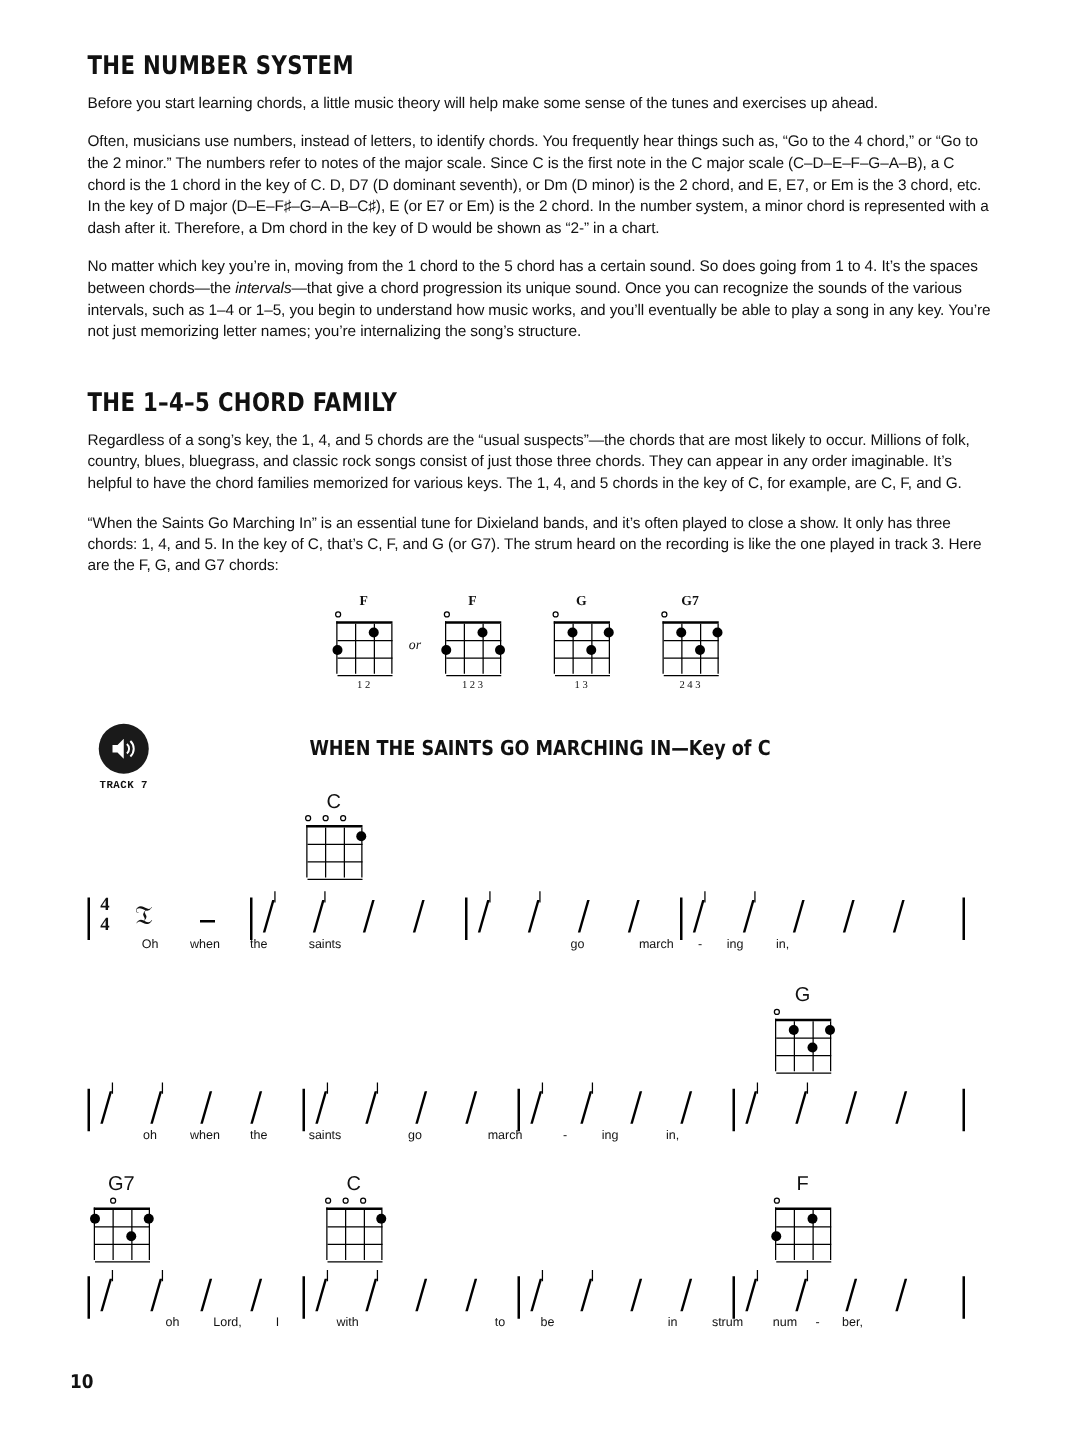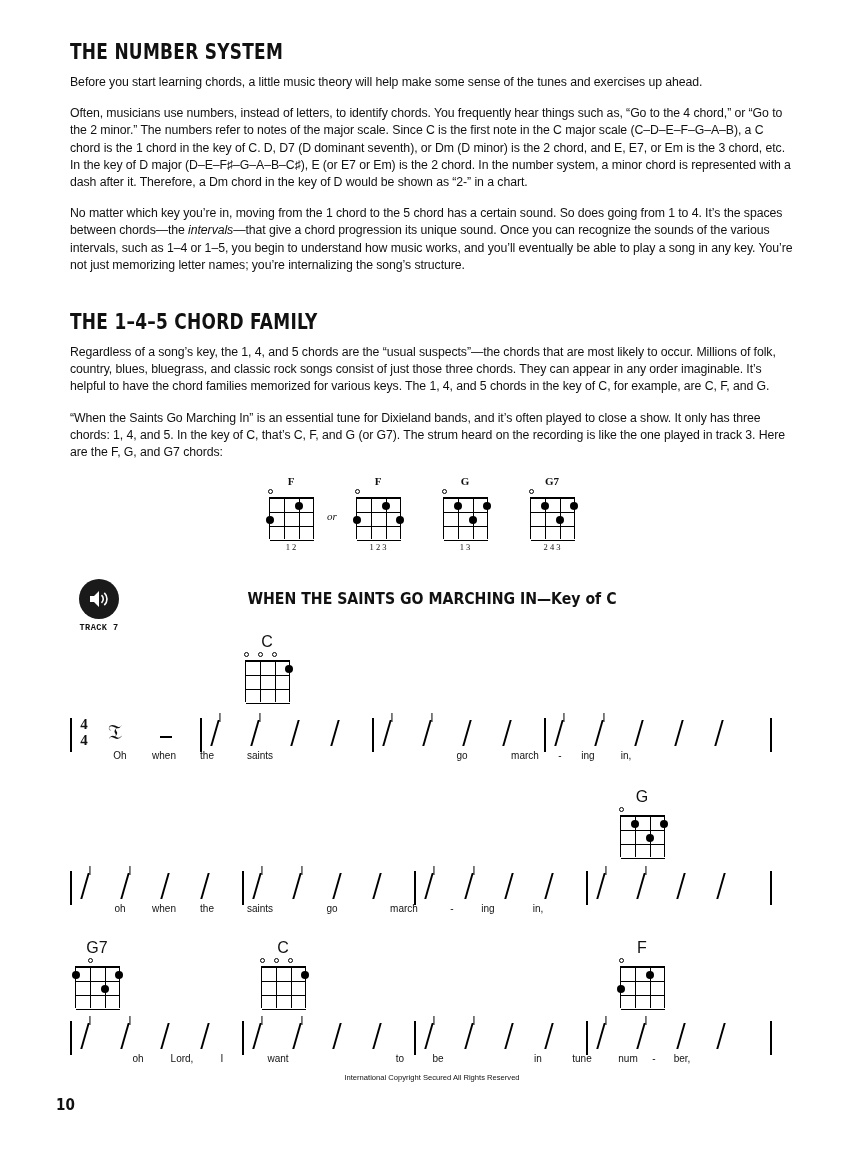--- a/index.html
+++ b/index.html
@@ -540,31 +540,30 @@
         <div class="barline" style="left:516px;"></div>
         <div class="slash stemmed" style="left:530px;"></div>
         <div class="slash stemmed" style="left:570px;"></div>
         <div class="slash" style="left:610px;"></div>
         <div class="slash" style="left:650px;"></div>
         <div class="barline" style="left:700px;"></div>
 
         <div class="lyric" style="left:68px; top:32px;">oh</div>
         <div class="lyric" style="left:112px; top:32px;">Lord,</div>
         <div class="lyric" style="left:152px; top:32px;">I</div>
-        <div class="lyric" style="left:208px; top:32px;">want</div>
+        <div class="lyric" style="left:208px; top:32px;">with</div>
         <div class="lyric" style="left:330px; top:32px;">to</div>
         <div class="lyric" style="left:368px; top:32px;">be</div>
         <div class="lyric" style="left:468px; top:32px;">in</div>
-        <div class="lyric" style="left:512px; top:32px;">tune</div>
+        <div class="lyric" style="left:512px; top:32px;">strum</div>
         <div class="lyric" style="left:558px; top:32px;">num</div>
         <div class="lyric" style="left:584px; top:32px;">-</div>
         <div class="lyric" style="left:612px; top:32px;">ber,</div>
       </div>
     </div>
 
   </div>
 
   <div class="credits" style="top:1073px;">
-    <div>International Copyright Secured   All Rights Reserved</div>
   </div>
 
   <div class="pagenum">10</div>
 </div>
 
 </body></html>

